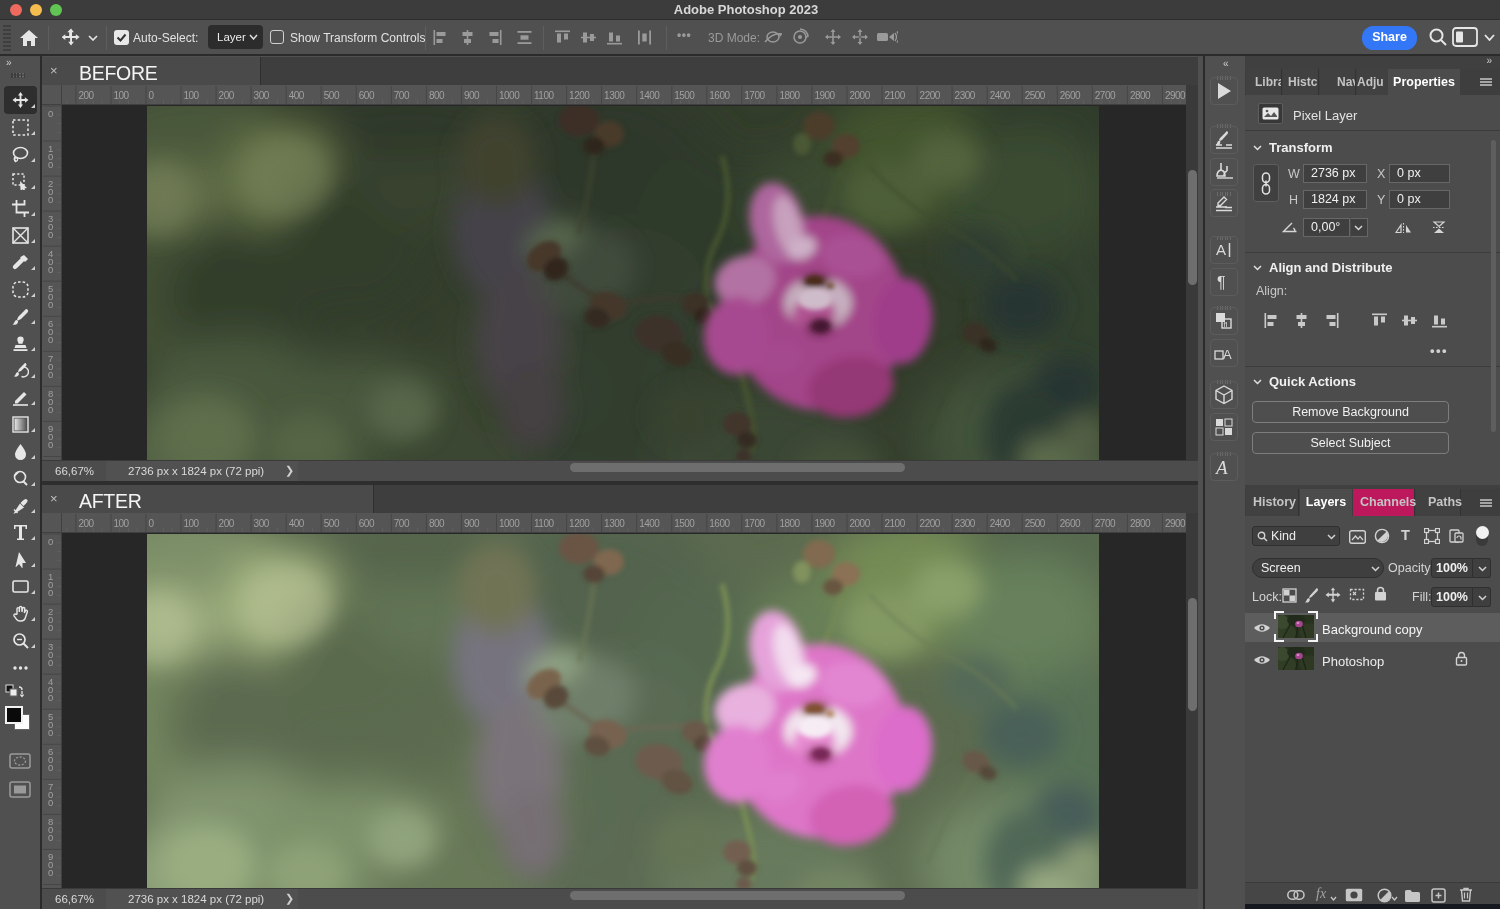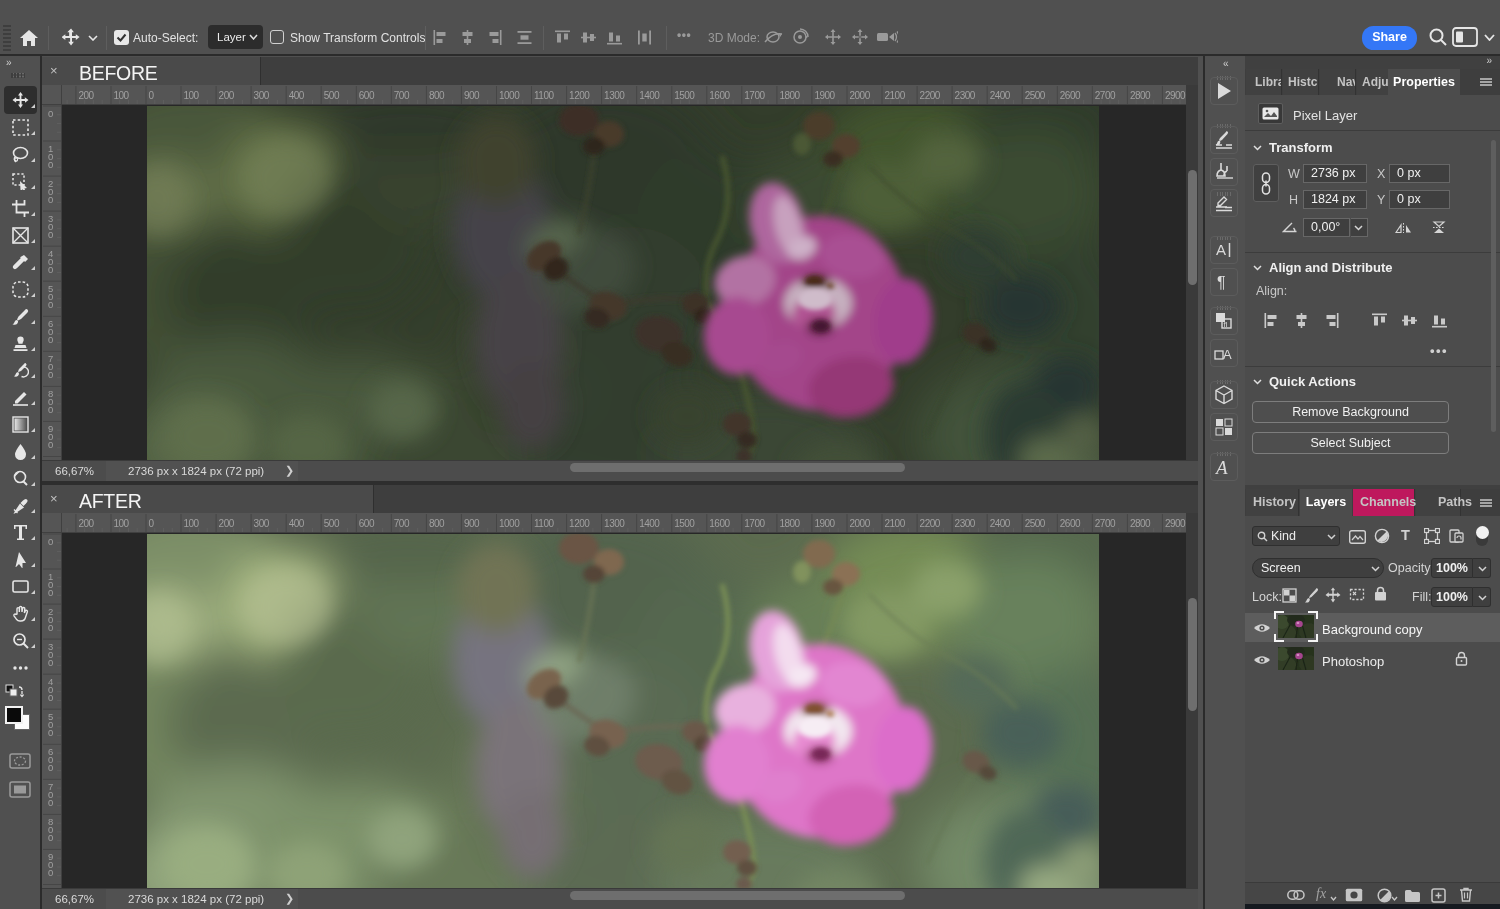--- a/index.html
+++ b/index.html
@@ -1,20 +1,26 @@
 <!DOCTYPE html>
 <html><head><meta charset="utf-8"><style>
 * { margin:0; padding:0; box-sizing:border-box; }
 html,body { width:1500px; height:909px; overflow:hidden; background:#2a2a2a;
   font-family:"Liberation Sans", sans-serif; -webkit-font-smoothing:antialiased; }
 .abs { position:absolute; }
 .txt { color:#e2e2e2; }
 </style></head><body>
 <div class="abs" style="left:0;top:0;width:1500px;height:909px;background:#505050">
 
+<div class="abs" style="left:0;top:0;width:1500px;height:20px;background:#3c3c3c;border-bottom:1px solid #2e2e2e">
+  <div class="abs" style="left:10px;top:3.5px;width:12px;height:12px;border-radius:6px;background:#ee6a5e"></div>
+  <div class="abs" style="left:30px;top:3.5px;width:12px;height:12px;border-radius:6px;background:#f5bd4f"></div>
+  <div class="abs" style="left:50px;top:3.5px;width:12px;height:12px;border-radius:6px;background:#61c554"></div>
+  <div class="abs" style="left:-4px;top:2px;width:1500px;text-align:center;font-size:13px;font-weight:700;color:#d8d8d8">Adobe Photoshop 2023</div>
+</div>
 
 <div class="abs" style="left:0;top:20px;width:1500px;height:36px;background:#505050;border-bottom:2px solid #2b2b2b">
       <div class="abs" style="left:3px;top:5px;width:8px;height:26px;background:repeating-linear-gradient(#3e3e3e 0 2px, transparent 2px 4px)"></div>
       <svg width="20" height="18" viewBox="0 0 20 18" style="position:absolute;left:19px;top:9px">
         <path d="M10 1 L19 9 h-3 v8 h-4 v-5 h-4 v5 h-4 v-8 h-3 Z" fill="#e6e6e6"></path>
       </svg>
       <div class="abs" style="left:48px;top:6px;width:1px;height:24px;background:#5e5e5e"></div>
       <svg width="19" height="19" viewBox="0 0 19 19" style="position:absolute;left:62px;top:8px">
         <path d="M9 0 L12 4 h-2 v4 h4 V6 l4 3 -4 3 v-2 h-4 v4 h2 l-3 4 -3-4 h2 v-4 H3 v2 L-1 9 3 6 v2 h4 V4 H5 Z" fill="#e6e6e6" transform="translate(0.5,0.5) scale(0.95)"></path>
       </svg>
@@ -1040,21 +1046,21 @@
         <text x="3" y="18" font-size="19" font-style="italic" font-family="Liberation Serif" fill="#dadada">A</text>
       </svg>
     </div>
 <div class="abs" style="left:1245px;top:56px;width:255px;height:429px;background:#4c4c4c;overflow:hidden">
       <div class="abs" style="left:0;top:0;width:255px;height:13px;background:#404040"></div>
       <div class="abs" style="right:8px;top:-1px;font-size:10px;color:#cfcfcf">»</div>
       <div class="abs" style="left:0;top:13px;width:255px;height:26px;background:#3e3e3e">
         <div class="abs" style="left:1px;top:0;width:36px;height:26px;background:#414141;border-right:1px solid #333;color:#c4c4c4;font-size:12px;font-weight:700;line-height:26px;overflow:hidden;padding-left:9px">Libra</div>
         <div class="abs" style="left:38px;top:0;width:36px;height:26px;background:#414141;border-right:1px solid #333;color:#c4c4c4;font-size:12px;font-weight:700;line-height:26px;overflow:hidden;padding-left:5px">Histc</div>
         <div class="abs" style="left:75px;top:0;width:36px;height:26px;background:#414141;border-right:1px solid #333;color:#c4c4c4;font-size:12px;font-weight:700;line-height:26px;overflow:hidden;padding-left:17px">Navig</div>
-        <div class="abs" style="left:112px;top:0;width:36px;height:26px;background:#414141;border-right:1px solid #333;color:#c4c4c4;font-size:12px;font-weight:700;line-height:26px;overflow:hidden;padding-left:5px">Adju</div>
+        <div class="abs" style="left:112px;top:0;width:36px;height:26px;background:#414141;border-right:1px solid #333;color:#c4c4c4;font-size:12px;font-weight:700;line-height:26px;overflow:hidden;">Adju</div>
         <div class="abs" style="left:143px;top:0;width:72px;height:26px;background:#4c4c4c;color:#fff;font-size:12.5px;font-weight:700;line-height:26px;text-align:center">Properties</div>
         <svg width="12" height="9" viewBox="0 0 12 9" style="position:absolute;right:8px;top:9px">
           <path d="M0 1 h12 M0 4 h12 M0 7 h12" stroke="#c8c8c8" stroke-width="1.5"></path>
         </svg>
       </div>
       <div class="abs" style="left:13px;top:47px;width:25px;height:21px;background:#383838;border:1px solid #5e5e5e;border-radius:2px"></div>
       <svg width="17" height="13" viewBox="0 0 17 13" style="position:absolute;left:17px;top:51px">
         <rect x="0.5" y="0.5" width="16" height="12" rx="1.5" fill="#e8e8e8"></rect>
         <path d="M2 10 l4-4 3 3 3-4 3 4 v1 H2 Z" fill="#555"></path>
         <circle cx="5" cy="4" r="1.3" fill="#555"></circle>
@@ -1142,21 +1148,21 @@
       <div class="abs" style="left:7px;top:345px;width:197px;height:22px;border:1px solid #7d7d7d;border-radius:4px;background:#4e4e4e;color:#f0f0f0;font-size:12.5px;text-align:center;line-height:20px">Remove Background</div>
       <div class="abs" style="left:7px;top:376px;width:197px;height:22px;border:1px solid #7d7d7d;border-radius:4px;background:#4e4e4e;color:#f0f0f0;font-size:12.5px;text-align:center;line-height:20px">Select Subject</div>
       <div class="abs" style="left:246px;top:84px;width:5px;height:292px;border-radius:2.5px;background:#5e5e5e"></div>
     </div>
 <div class="abs" style="left:1245px;top:485px;width:255px;height:424px;background:#4c4c4c;overflow:hidden">
       <div class="abs" style="left:0;top:0;width:255px;height:4px;background:#404040"></div>
       <div class="abs" style="left:0;top:4px;width:255px;height:27px;background:#3e3e3e">
         <div class="abs" style="left:1px;top:0;width:53px;height:27px;background:#414141;border-right:1px solid #333;color:#c4c4c4;font-size:12.5px;font-weight:700;line-height:27px;padding-left:7px">History</div>
         <div class="abs" style="left:55px;top:0;width:52px;height:27px;background:#4c4c4c;color:#fff;font-size:12.5px;font-weight:700;line-height:27px;text-align:center">Layers</div>
         <div class="abs" style="left:108px;top:0;width:62px;height:27px;background:#be185d;border-right:1px solid #333;color:#c4c4c4;font-size:12.5px;font-weight:700;line-height:27px;padding-left:7px">Channels</div>
-        <div class="abs" style="left:171px;top:0;width:45px;height:27px;background:#414141;border-right:1px solid #333;color:#c4c4c4;font-size:12.5px;font-weight:700;line-height:27px;padding-left:22px">Paths</div>
+        <div class="abs" style="left:171px;top:0;width:45px;height:27px;background:#414141;border-right:1px solid #333;color:#c4c4c4;font-size:12.5px;font-weight:700;line-height:27px;padding-left:12px">Paths</div>
         <svg width="12" height="9" viewBox="0 0 12 9" style="position:absolute;right:8px;top:10px">
           <path d="M0 1 h12 M0 4 h12 M0 7 h12" stroke="#c8c8c8" stroke-width="1.5"></path>
         </svg>
       </div>
       <div class="abs" style="left:7px;top:41px;width:88px;height:20px;background:#3f3f3f;border:1px solid #2f2f2f;border-radius:3px"></div>
       <svg width="11" height="11" viewBox="0 0 11 11" style="position:absolute;left:12px;top:46px">
         <circle cx="4.5" cy="4.5" r="3.2" fill="none" stroke="#d2d2d2" stroke-width="1.4"></circle>
         <line x1="7" y1="7" x2="10" y2="10" stroke="#d2d2d2" stroke-width="1.4"></line>
       </svg>
       <div class="abs" style="left:26px;top:44px;font-size:12.5px;color:#ececec">Kind</div>

